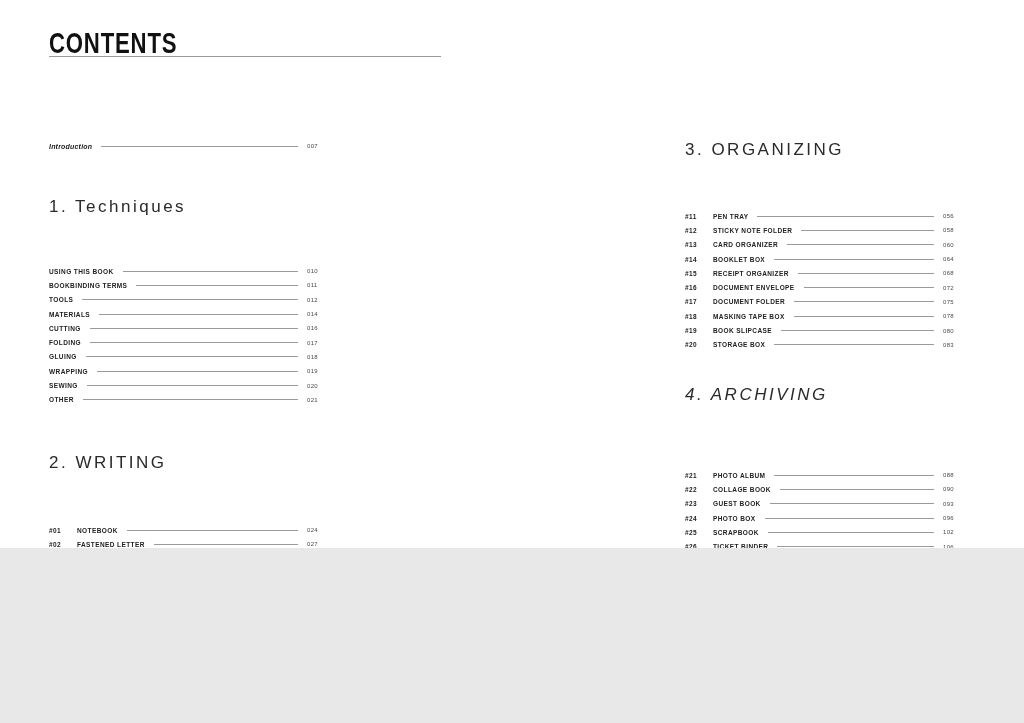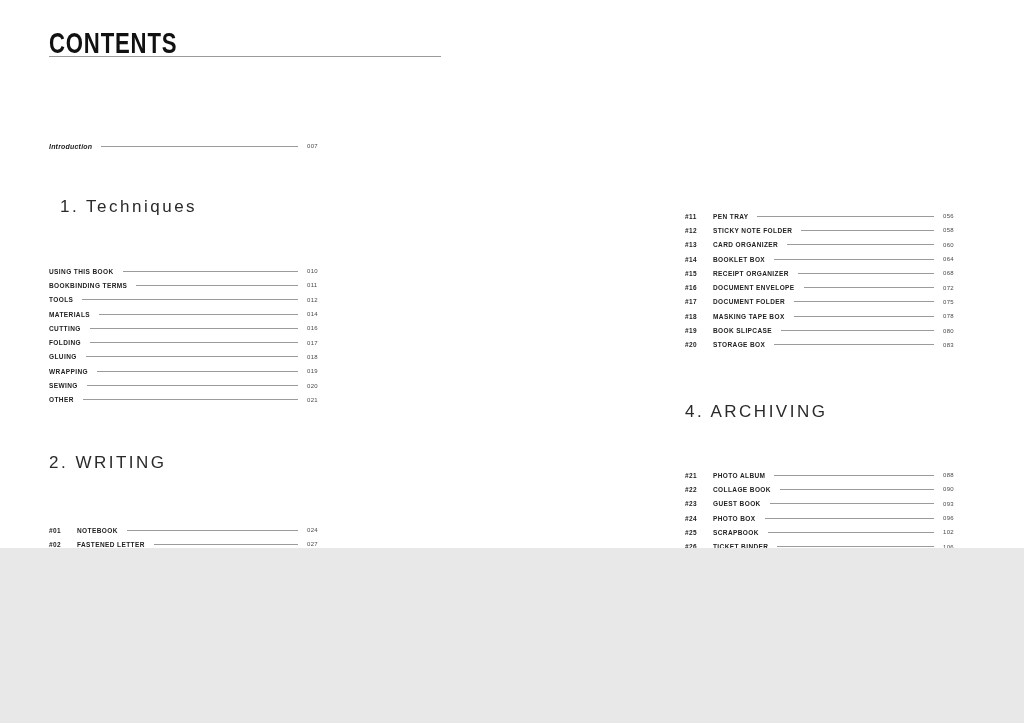--- a/index.html
+++ b/index.html
@@ -73,21 +73,21 @@
 
   <div class="title">CONTENTS</div>
   <div class="title-rule"></div>
 
   <div class="row-single" style="left:49px;top:140px;width:276px;">
     <span class="intro-label">Introduction</span>
     <span class="leader"></span>
     <span class="item-page">007</span>
   </div>
 
-  <div class="heading" style="left:49px;top:197px;margin-left:11px;">1. Techniques</div>
+  <div class="heading" style="left:49px;top:197px;">1. Techniques</div>
   <div class="block toc-list" style="left:49px;top:264px;width:276px;">
 
       <div class="toc-row">
 
         <span class="item-label">USING THIS BOOK</span>
         <span class="leader"></span>
         <span class="item-page">010</span>
       </div>
 
       <div class="toc-row">
@@ -221,20 +221,21 @@
       </div>
 
       <div class="toc-row">
         <span class="item-num">#10</span>
         <span class="item-label">CLIPBOARD</span>
         <span class="leader"></span>
         <span class="item-page">052</span>
       </div>
     </div>
 
+  <div class="heading" style="left:685px;top:140px;">3. ORGANIZING</div>
   <div class="block toc-list" style="left:685px;top:209px;width:276px;">
 
       <div class="toc-row">
         <span class="item-num">#11</span>
         <span class="item-label">PEN TRAY</span>
         <span class="leader"></span>
         <span class="item-page">056</span>
       </div>
 
       <div class="toc-row">
@@ -294,21 +295,21 @@
       </div>
 
       <div class="toc-row">
         <span class="item-num">#20</span>
         <span class="item-label">STORAGE BOX</span>
         <span class="leader"></span>
         <span class="item-page">083</span>
       </div>
     </div>
 
-  <div class="heading" style="left:685px;top:402px;">4. ARCHIVING</div>
+  <div class="heading" style="left:685px;top:385px;font-style:italic;">4. ARCHIVING</div>
   <div class="block toc-list" style="left:685px;top:468px;width:276px;">
 
       <div class="toc-row">
         <span class="item-num">#21</span>
         <span class="item-label">PHOTO ALBUM</span>
         <span class="leader"></span>
         <span class="item-page">088</span>
       </div>
 
       <div class="toc-row">

